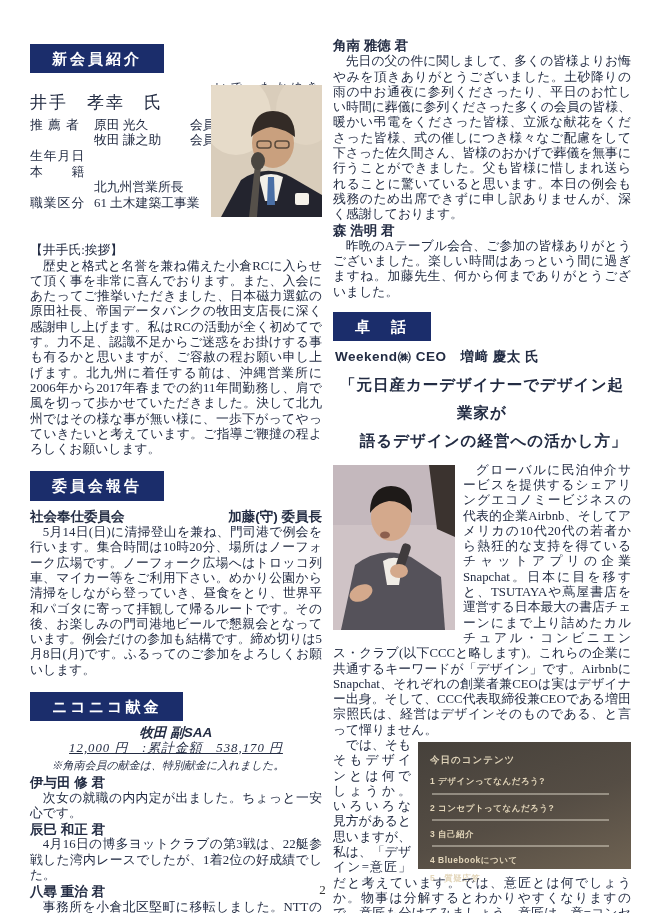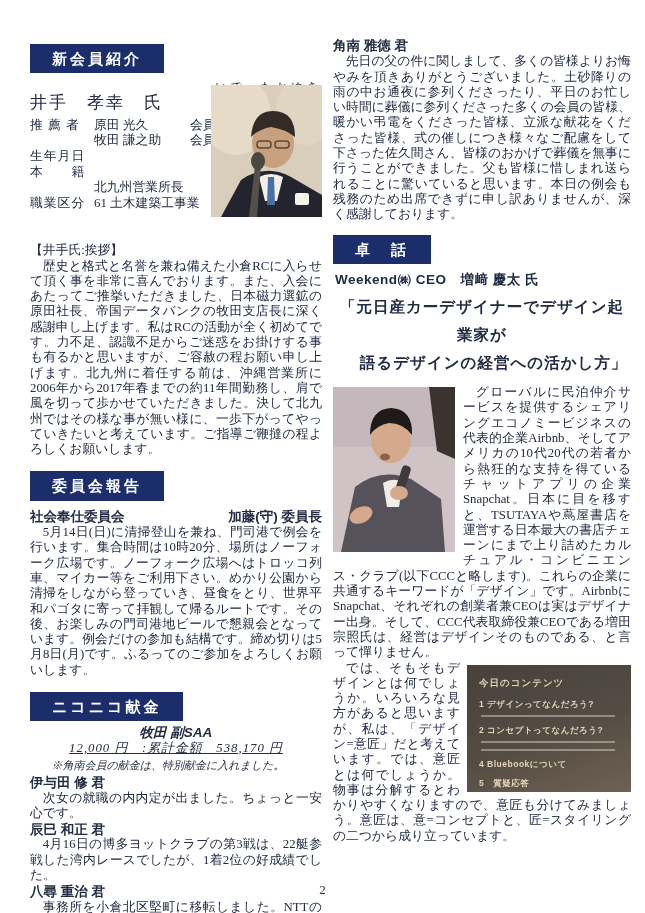--- a/index.html
+++ b/index.html
@@ -43,21 +43,21 @@
   .donor-name { font-size:13.5px; margin-top:1px; }
 
   .msg-name { font-size:13.5px; margin-bottom:1px; }
 
   .takuwa-badge-wrap { margin-top:12px; }
   .speaker { font-size:13.5px; margin:2px 0 6px 2px; letter-spacing:0.5px; }
   .talk-title { font-size:15.5px; text-align:center; letter-spacing:1px; line-height:28px; margin:0; }
   .talk-title-2 { text-indent:1.5em; }
   .talk-body-wrap { margin-top:8px; }
   .photo2 { float:left; width:122px; height:165px; margin:2px 8px 2px 0; }
-  .slide-wrap { float:right; width:164px; height:127px; margin:4px 0 4px 7px;
+  .slide-wrap { float:right; width:213px; height:127px; margin:4px 0 4px 7px;
     background:linear-gradient(160deg,#46413b 0%,#55four 0%,#554d44 55%,#6e6252 100%);
     background:linear-gradient(160deg,#46413b 0%,#554d44 55%,#6e6252 100%);
     padding:10px 0 0 12px; box-sizing:border-box; }
   .slide-title { color:#ded2b8; font-family:"Liberation Sans","DejaVu Sans",sans-serif;
     font-weight:bold; font-size:9.5px; letter-spacing:1px; margin-bottom:7px; }
   .slide-item { color:#e3d6ba; font-family:"Liberation Sans","DejaVu Sans",sans-serif;
     font-weight:bold; font-size:8.5px; letter-spacing:0.5px; margin-bottom:3px; }
   .slide-sub { height:2px; background:rgba(255,250,235,0.38); width:88%; margin:0 0 6px 2px; }
   .clear { clear:both; }
 
@@ -153,20 +153,24 @@
       </div>
     </div>
   </div>
 
   <div class="col-right">
 
     <div>
       <div class="gothic msg-name">角南 雅徳 君</div>
       <p class="body">先日の父の件に関しまして、多くの皆様よりお悔やみを頂きありがとうございました。土砂降りの雨の中お通夜に参列くださったり、平日のお忙しい時間に葬儀に参列くださった多くの会員の皆様、暖かい弔電をくださった皆様、立派な献花をくださった皆様、式の催しにつき様々なご配慮をして下さった佐久間さん、皆様のおかげで葬儀を無事に行うことができました。父も皆様に惜しまれ送られることに驚いていると思います。本日の例会も残務のため出席できずに申し訳ありませんが、深く感謝しております。</p>
     </div>
+    <div>
+      <div class="gothic msg-name">森 浩明 君</div>
+      <p class="body">昨晩のAテーブル会合、ご参加の皆様ありがとうございました。楽しい時間はあっという間に過ぎますね。加藤先生、何から何までありがとうございました。</p>
+    </div>
 
     <div class="takuwa-badge-wrap">
       <div class="badge">卓　話</div>
     </div>
     <div class="gothic speaker">Weekend㈱ CEO　増﨑 慶太 氏</div>
     <div class="gothic talk-title">「元日産カーデザイナーでデザイン起業家が</div>
     <div class="gothic talk-title talk-title-2">語るデザインの経営への活かし方」</div>
 
     <div class="talk-body-wrap">
       <svg class="photo2" viewBox="0 0 122 165" xmlns="http://www.w3.org/2000/svg">
@@ -185,20 +189,21 @@
       <p class="body">グローバルに民泊仲介サービスを提供するシェアリングエコノミービジネスの代表的企業Airbnb、そしてアメリカの10代20代の若者から熱狂的な支持を得ているチャットアプリの企業Snapchat。日本に目を移すと、TSUTAYAや蔦屋書店を運営する日本最大の書店チェーンにまで上り詰めたカルチュアル・コンビニエンス・クラブ(以下CCCと略します)。これらの企業に共通するキーワードが「デザイン」です。AirbnbにSnapchat、それぞれの創業者兼CEOは実はデザイナー出身。そして、CCC代表取締役兼CEOである増田宗照氏は、経営はデザインそのものである、と言って憚りません。</p>
       <div class="clear"></div>
 
       <div>
         <div class="slide-wrap">
           <div class="slide-title">今日のコンテンツ</div>
           <div class="slide-item">1 デザインってなんだろう?</div>
           <div class="slide-sub"></div>
           <div class="slide-item">2 コンセプトってなんだろう?</div>
           <div class="slide-sub"></div>
+          <div class="slide-item">3 自己紹介</div>
           <div class="slide-sub"></div>
           <div class="slide-item">4 Bluebookについて</div>
           <div class="slide-item">5　質疑応答</div>
         </div>
         <p class="body">では、そもそもデザインとは何でしょうか。いろいろな見方があると思いますが、私は、「デザイン=意匠」だと考えています。では、意匠とは何でしょうか。物事は分解するとわかりやすくなりますので、意匠も分けてみましょう。意匠は、意=コンセプトと、匠=スタイリングの二つから成り立っています。</p>
 
         <div class="clear"></div>
       </div>
     </div>
   </div>

